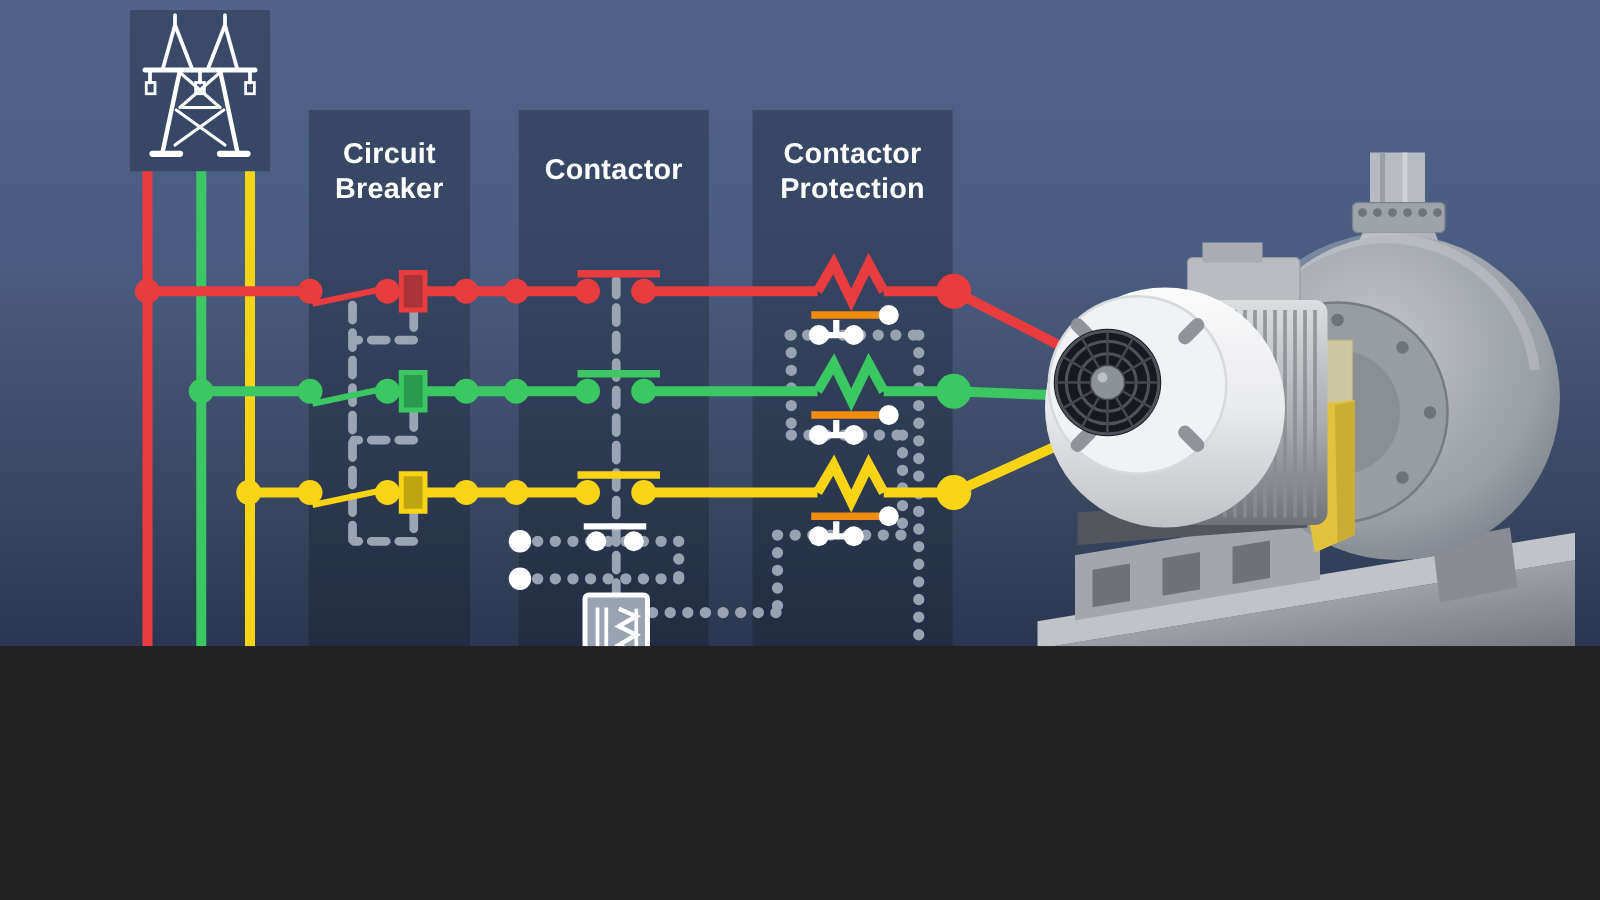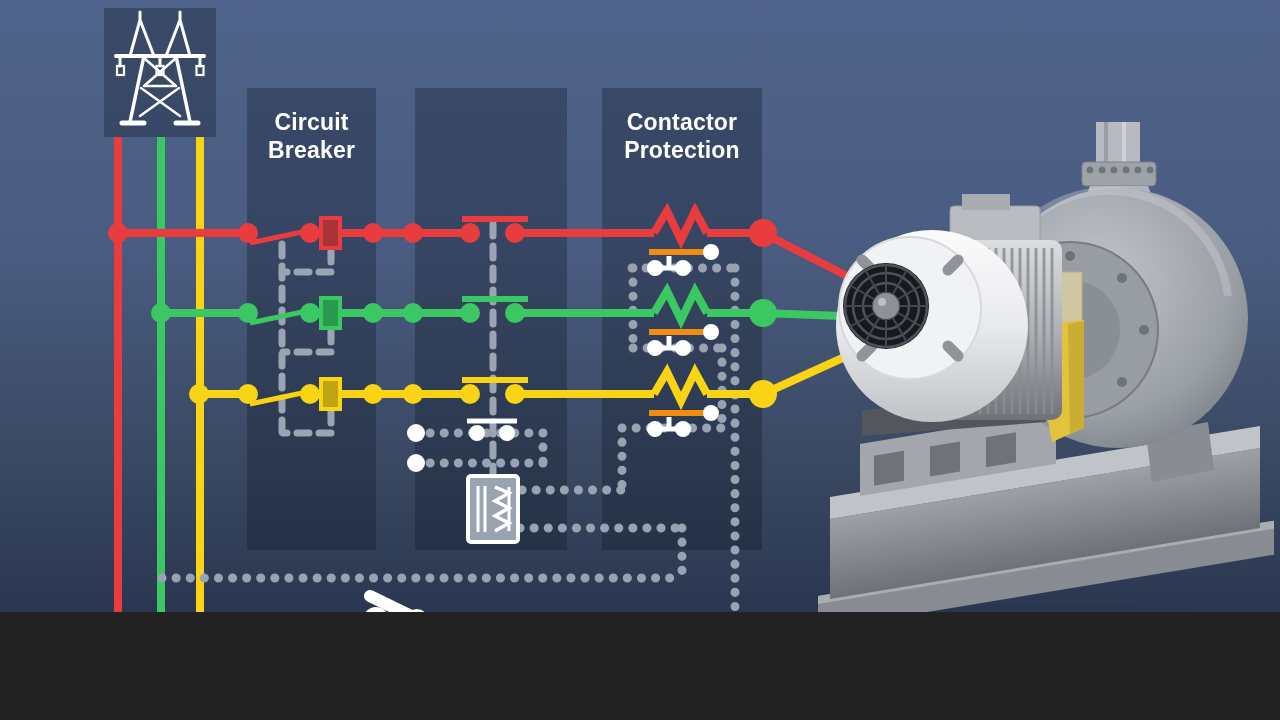--- a/index.html
+++ b/index.html
@@ -1,17 +1,17 @@
 <!DOCTYPE html>
 <html style="--phase-l1: #e93c3f; --phase-l2: #3bc863; --phase-l3: #f8d414; --phase-l1-dark: #a93336; --phase-l2-dark: #2a9a4e; --phase-l3-dark: #c0a513; --control-dot: #98a2b1; --mech-dash: #9aa4b3; --overload-bar: #f18c0e; --pure-white: #ffffff; --coil-fill: #99a3b1; --logo: #a5b0c0;"><head>
 <meta charset="utf-8">
 <style>
   html,body{margin:0;padding:0;background:#222;}
   .stage{
-    position:relative;width:1280px;height:612px;overflow:hidden;
+    position:relative;width:1280px;height:517px;overflow:hidden;
     background:linear-gradient(180deg,#50638a 0%,#4a5c81 40%,#3a4862 75%,#2b3750 100%);
     font-family:"Liberation Sans",sans-serif;
   }
   .panel{position:absolute;background:rgba(16,23,40,0.33);z-index:1;}
   .hdr{
     position:absolute;z-index:3;color:#fff;font-weight:bold;font-size:23px;
     line-height:1.22;text-align:center;letter-spacing:.2px;
   }
   #circuit{position:absolute;left:0;top:0;z-index:2;pointer-events:none;}
   .tower-svg{position:absolute;left:0;top:0;}
@@ -40,20 +40,21 @@
         <path d="M40,50 L72,78 M72,50 L40,78 M40,78 H72 M37,80 L76,108 M75,80 L36,108" stroke-width="2.5"></path>
         <path d="M18,115 H40 M72,115 H94" stroke-width="5"></path>
       </g>
     </svg>
   </div>
   <div class="panel" style="left:247px;top:88px;width:129px;height:462px"></div>
   <div class="panel" style="left:415px;top:88px;width:152px;height:462px"></div>
   <div class="panel" style="left:602px;top:88px;width:160px;height:462px"></div>
 
   <div class="hdr" style="left:247px;top:108px;width:129px">Circuit Breaker</div>
+  <div class="hdr" style="left:415px;top:121px;width:152px">Contactor</div>
   <div class="hdr" style="left:602px;top:108px;width:160px">Contactor Protection</div>
 
   <svg id="circuit" width="1280" height="720" viewBox="0 0 1280 720">
     <defs>
       <filter id="soft" x="-40%" y="-40%" width="180%" height="180%">
         <feGaussianBlur stdDeviation="7"></feGaussianBlur>
       </filter>
       <linearGradient id="gDrum" x1="0" y1="0" x2="0" y2="1">
         <stop offset="0" stop-color="#fbfbfc"></stop>
           <stop offset="0.5" stop-color="#e9eaec"></stop>

